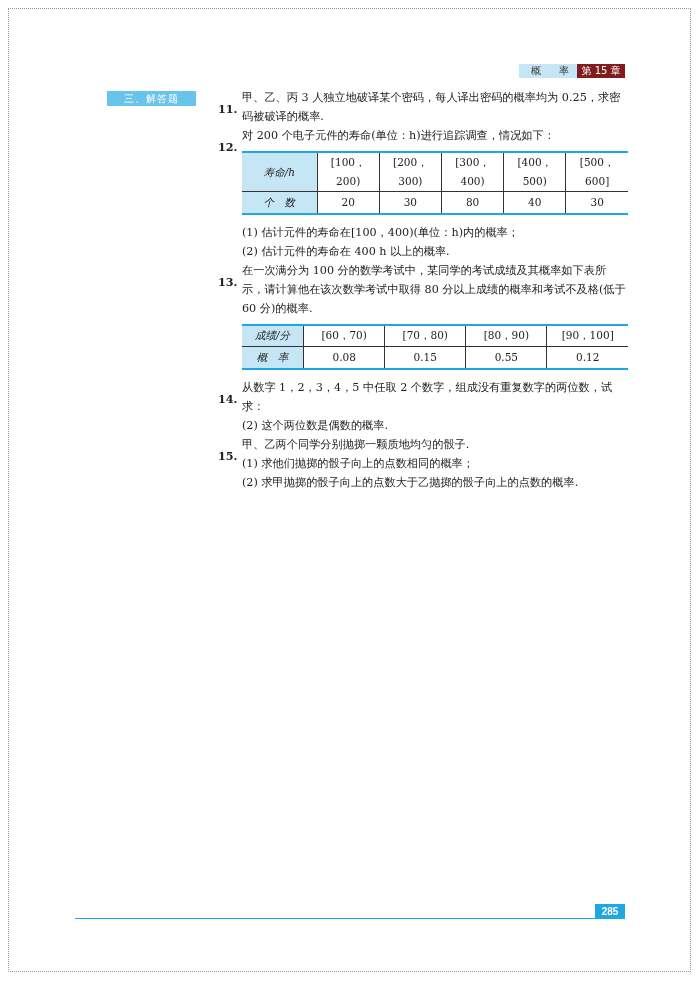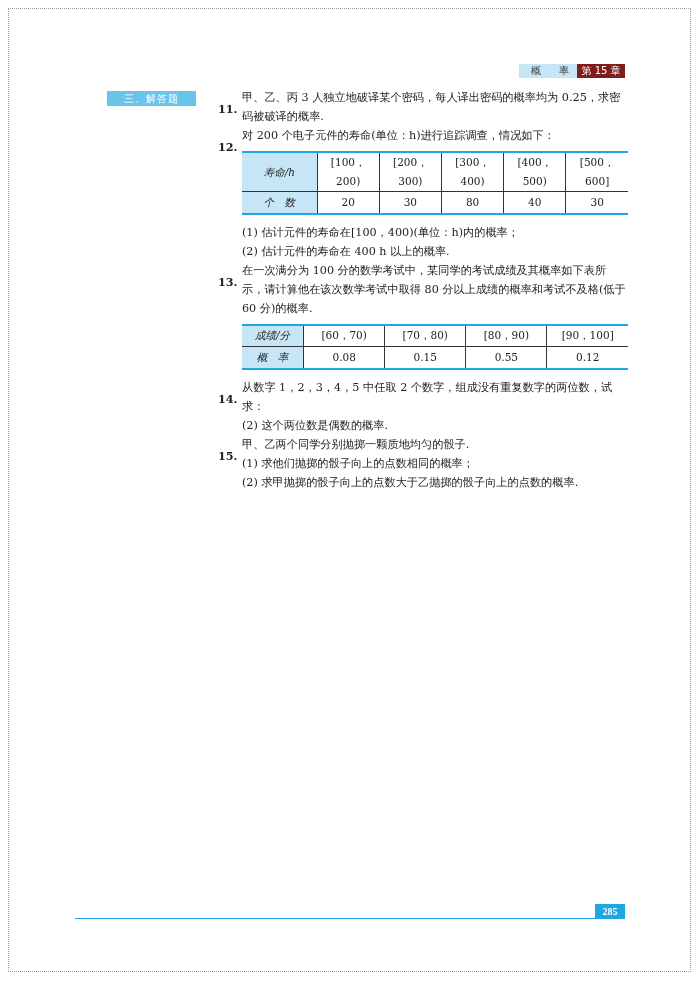--- a/index.html
+++ b/index.html
@@ -51,21 +51,21 @@
     #t1 td:first-child { width: 82px; }
     #t2 td { width: 83px; }
     #t2 td:first-child { width: 63px; }
 
     .footer-line {
       position: absolute; left: 75px; top: 918px; width: 520px; height: 1px; background: #1ea7e1;
     }
     .page-num {
       position: absolute; left: 595px; top: 904px; width: 30px; height: 15px;
       background: #1ea7e1; color: #fff; font-size: 10px; font-weight: bold;
-      font-family: Liberation Serif, serif;
+      font-family: Liberation Sans, sans-serif;
       display: flex; align-items: center; justify-content: center;
     }
   </style>
 </head>
 <body>
 
 <div class="page-border"></div>
 
 <div class="chapter-header">
   <div class="topic">

